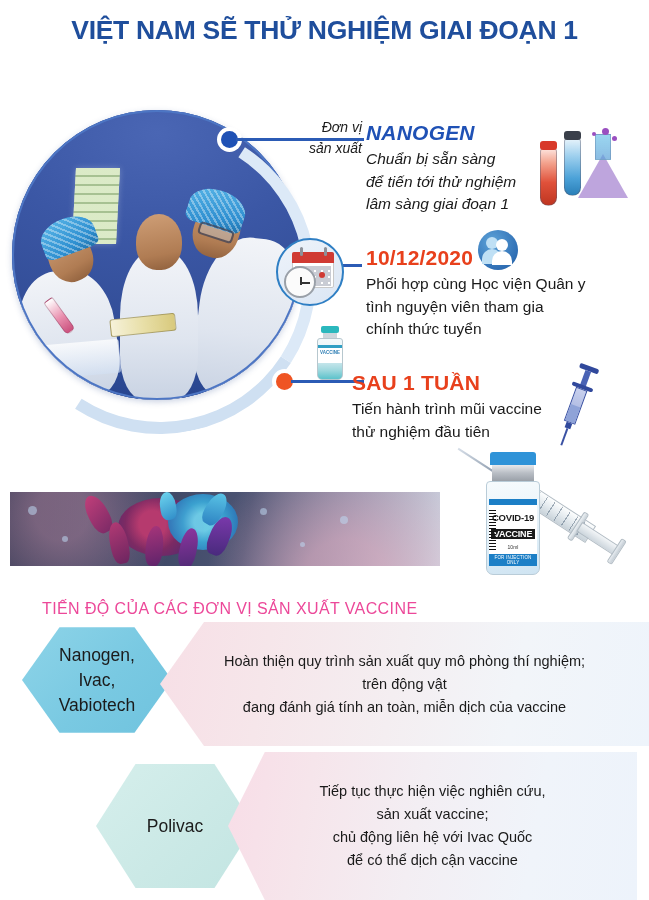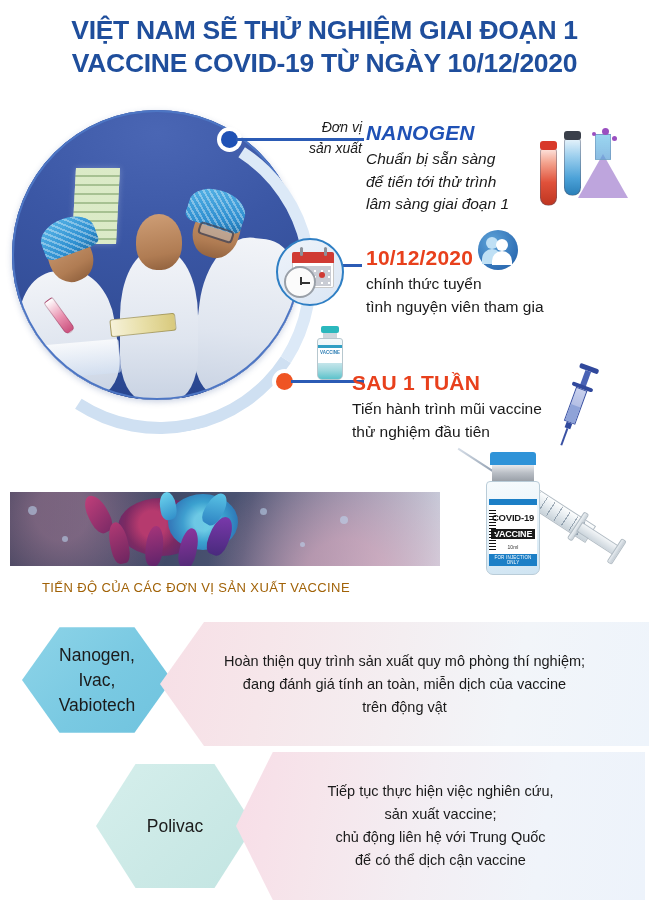--- a/index.html
+++ b/index.html
@@ -335,22 +335,22 @@
     position:absolute; left: -78px; top: 35px; width: 66px; height: 1.6px;
     background: linear-gradient(90deg, rgba(90,120,160,.25), #6b7d92);
   }
   .bvs-ticks {
     position:absolute; left: 14px; top: 28px; width: 56px; height: 16px;
     background: repeating-linear-gradient(to right, rgba(90,110,130,.55) 0 1px, transparent 1px 9px);
   }
 
   
   .section-title {
-    position: absolute; left: 42px; top: 580px;
-    font-size: 13px; color: #a16207; letter-spacing: .4px;
+    position: absolute; left: 42px; top: 600px;
+    font-size: 16px; color: #ec4899; letter-spacing: .4px;
   }
   .row { position: absolute; }
   .hexagon {
     position: absolute;
     display: flex; align-items: center; justify-content: center;
     text-align: center;
     clip-path: polygon(25% 3%, 75% 3%, 100% 50%, 75% 97%, 25% 97%, 0% 50%);
   }
   .hex-label { font-size: 17.5px; color: #1b1b1b; line-height: 25px; padding: 0 6px; }
   .panel {
@@ -369,32 +369,31 @@
   .row1 .panel {
     left: 160px; top: 4px; width: 489px; height: 124px;
     background: linear-gradient(100deg, #f7dfe6 0%, #f6e6ea 22%, #f4eef1 48%, #f2f5f9 72%, #eef4fb 100%);
   }
   .row2 { left: 0; top: 752px; width: 649px; height: 148px; }
   .row2 .hexagon {
     left: 96px; top: 8px; width: 158px; height: 132px;
     background: linear-gradient(135deg,#d6efec 0%, #cbe9e6 55%, #c2e5e2 100%);
   }
   .row2 .panel {
-    left: 236px; top: 0px; width: 409px; height: 148px;
+    left: 228px; top: 0px; width: 409px; height: 148px;
     background: linear-gradient(100deg, #f8dde7 0%, #f6e5eb 20%, #f3eef3 46%, #f0f4fa 74%, #edf3fb 100%);
   }
 </style>
 </head>
 <body>
 
 <div id="page">
 
   <div class="title-block">
     <div class="title-line">VIỆT NAM SẼ THỬ NGHIỆM GIAI ĐOẠN 1</div>
-    <div class="title-line">VACCINE COVID-19 TỪ NGÀY 10/12/2020</div>
   </div>
 
   <div class="photo-circle">
     <div class="pc-wall"></div>
     <div class="pc-window"></div>
     <div class="pc-bench"></div>
     <div class="pc-body pc-b-left"></div>
     <div class="pc-body pc-b-right"></div>
     <div class="pc-body pc-b-center"></div>
     <div class="pc-head pc-h-left"></div>
@@ -418,21 +417,21 @@
 
   <div class="unit-label">
     <div>Đơn vị</div>
     <div>sản xuất</div>
   </div>
 
   <div class="block block-nanogen">
     <div class="block-head head-blue">NANOGEN</div>
     <div class="block-body">
       <div>Chuẩn bị sẵn sàng</div>
-      <div>để tiến tới thử trình</div>
+      <div>để tiến tới thử nghiệm</div>
       <div>lâm sàng giai đoạn 1</div>
     </div>
   </div>
 
   <div class="icon lab-icons">
     <div class="tube tube-red"></div>
     <div class="tube-cap cap-red"></div>
     <div class="tube tube-blue"></div>
     <div class="tube-cap cap-blue"></div>
     <div class="flask"></div>
@@ -451,22 +450,23 @@
     <div class="cal-mark"></div>
     <div class="clock">
       <div class="hand-h"></div>
       <div class="hand-m"></div>
     </div>
   </div>
 
   <div class="block block-date">
     <div class="block-head head-red">10/12/2020</div>
     <div class="block-body">
+      <div>Phối hợp cùng Học viện Quân y</div>
+      <div>tình nguyện viên tham gia</div>
       <div>chính thức tuyển</div>
-      <div>tình nguyện viên tham gia</div>
     </div>
   </div>
 
   <div class="icon people-icon">
     <div class="person p-head-back"></div>
     <div class="person p-body-back"></div>
     <div class="person p-head-front"></div>
     <div class="person p-body-front"></div>
   </div>
 
@@ -547,35 +547,35 @@
     <div class="hexagon">
       <div class="hex-label">
         <div>Nanogen,</div>
         <div>Ivac,</div>
         <div>Vabiotech</div>
       </div>
     </div>
     <div class="panel">
       <div class="panel-text">
         <div>Hoàn thiện quy trình sản xuất quy mô phòng thí nghiệm;</div>
+        <div>trên động vật</div>
         <div>đang đánh giá tính an toàn, miễn dịch của vaccine</div>
-        <div>trên động vật</div>
       </div>
     </div>
   </div>
 
   <div class="row row2">
     <div class="hexagon">
       <div class="hex-label">
         <div>Polivac</div>
       </div>
     </div>
     <div class="panel">
       <div class="panel-text">
         <div>Tiếp tục thực hiện việc nghiên cứu,</div>
         <div>sản xuất vaccine;</div>
-        <div>chủ động liên hệ với Trung Quốc</div>
+        <div>chủ động liên hệ với Ivac Quốc</div>
         <div>để có thể dịch cận vaccine</div>
       </div>
     </div>
   </div>
 
 </div>
 
 </body></html>

